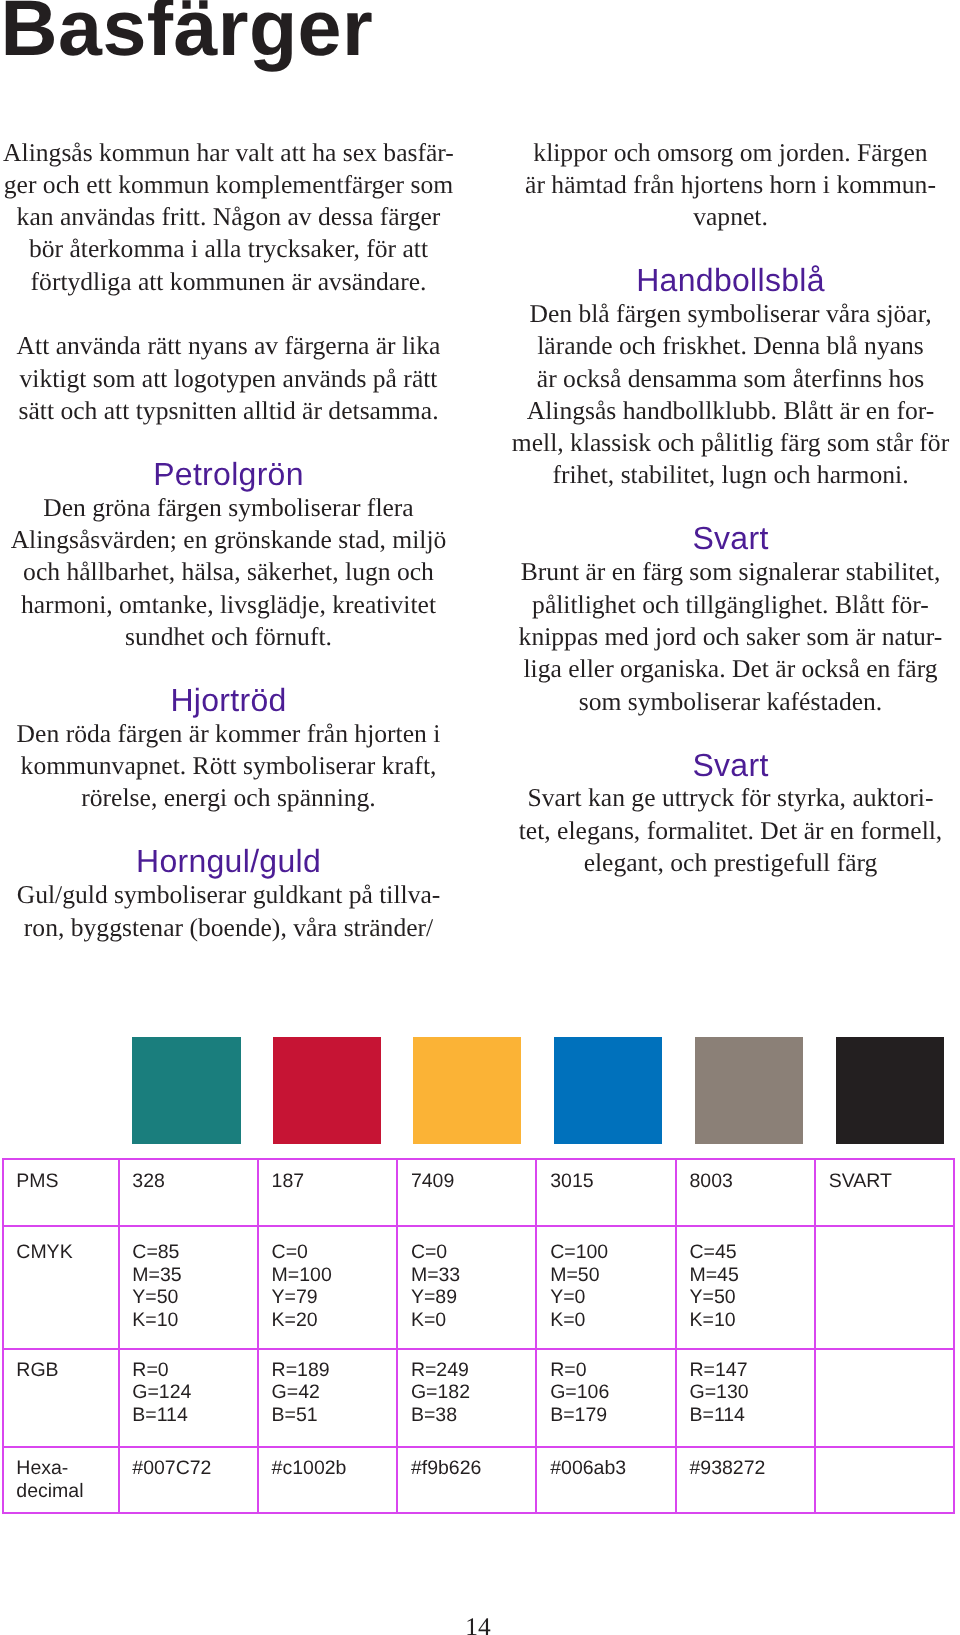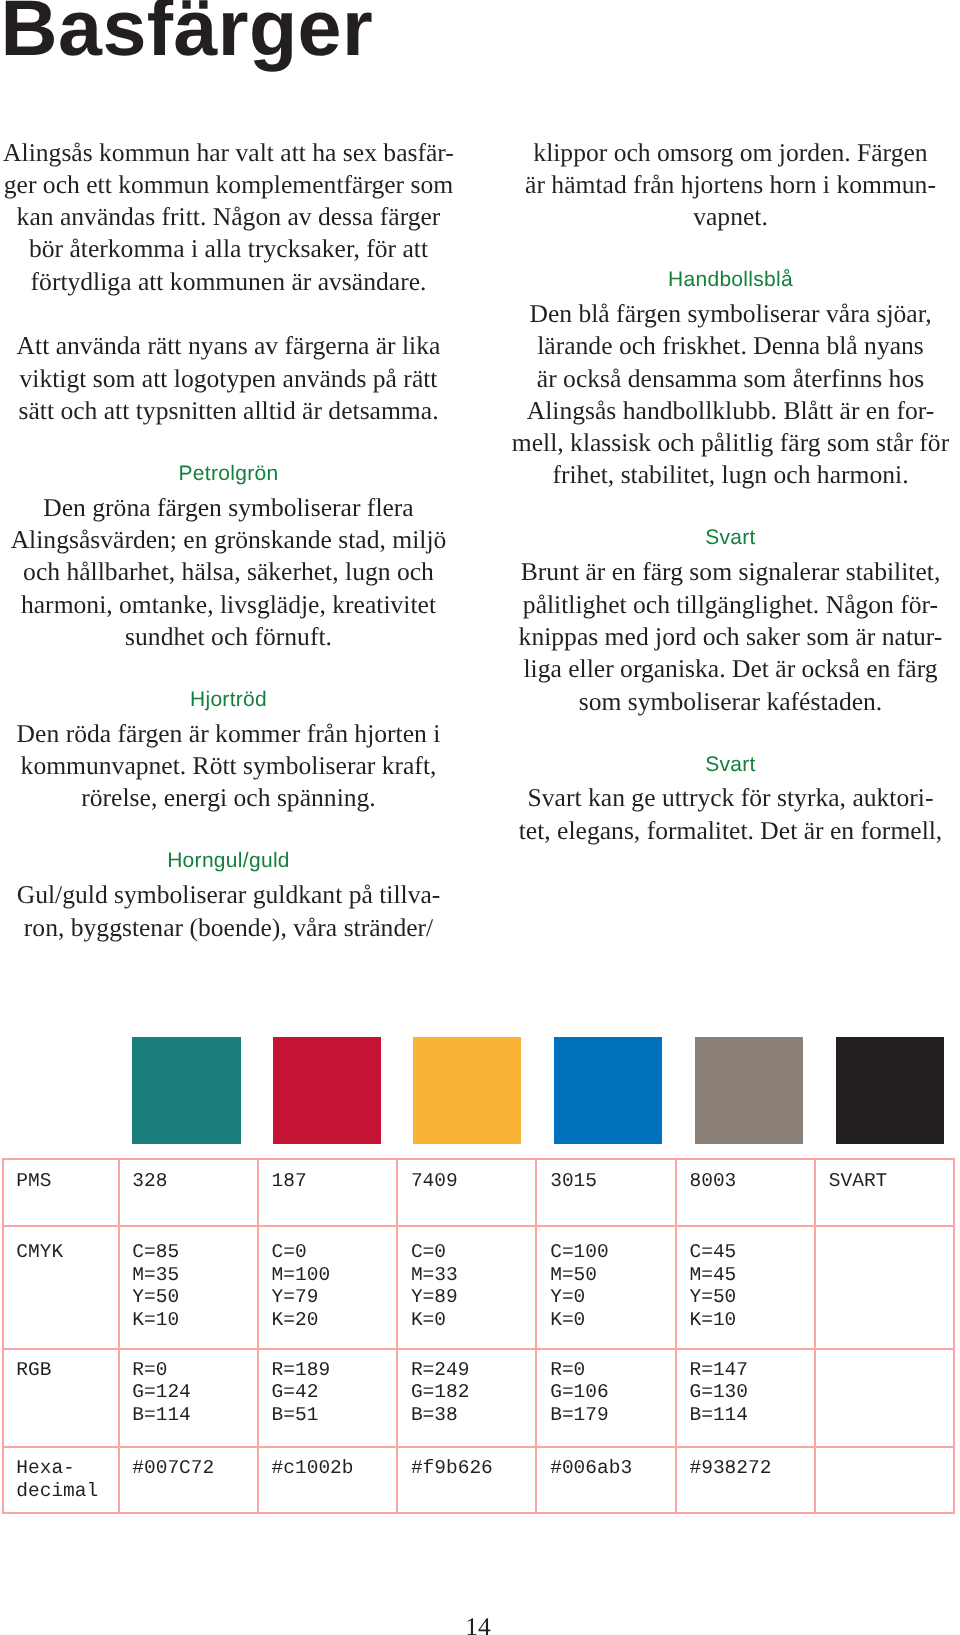--- a/index.html
+++ b/index.html
@@ -16,33 +16,33 @@
   .col{position:absolute;width:455px;text-align:center;}
   .col-left{left:1px;top:136.5px;}
   .col-right{left:503px;top:136.5px;}
 
   .ln{display:block;white-space:pre;}
 
   .para{font-size:25.6px;line-height:32.3px;margin:0 0 32.3px 0;
         font-family:"Liberation Serif",serif;color:#231f20;}
   .para.last{margin-bottom:0;}
   h2.sec{font-family:"Liberation Sans",sans-serif;font-weight:400;
-        font-size:21px;line-height:32.3px;margin:0;letter-spacing:0.3px;color:#15803d;
+        font-size:32px;line-height:32.3px;margin:0;letter-spacing:0.3px;color:#4c1d95;
         white-space:pre;position:relative;top:-1.6px;}
 
   .swatches{position:absolute;left:0;top:1036.5px;width:960px;height:110px;}
   .sw{position:absolute;top:0;width:108.3px;height:107.5px;}
 
   table.colors{position:absolute;left:1.5px;top:1157.5px;width:953.5px;
      border-collapse:collapse;table-layout:fixed;
      font-family:"Liberation Sans",sans-serif;font-size:19.5px;color:#231f20;}
   table.colors col.c0{width:116px;}
   table.colors col.cx{width:139.3px;}
-  table.colors td{border:2px solid #fca5a5;vertical-align:top;
-     padding:0 0 0 12.8px;line-height:22.5px;font-family:Liberation Mono, monospace;}
+  table.colors td{border:2px solid #d946ef;vertical-align:top;
+     padding:0 0 0 12.8px;line-height:22.5px;}
   table.colors td .ln{display:block;}
   table.colors tr.r0 td{height:55.9px;padding-top:10.1px;}
   table.colors tr.r1 td{height:106.3px;padding-top:14px;}
   table.colors tr.r2 td{height:87.1px;padding-top:9.1px;}
   table.colors tr.r3 td{height:55.3px;padding-top:9.1px;}
 
   #pagenum{position:absolute;left:-2px;top:1611px;width:960px;text-align:center;
      font-family:"Liberation Serif",serif;font-size:25.4px;line-height:32.3px;color:#231f20;}
 </style>
 </head>
@@ -102,30 +102,31 @@
         <span class="ln">lärande och friskhet. Denna blå nyans</span>
         <span class="ln">är också densamma som återfinns hos</span>
         <span class="ln">Alingsås handbollklubb. Blått är en for-</span>
         <span class="ln">mell, klassisk och pålitlig färg som står för</span>
         <span class="ln">frihet, stabilitet, lugn och harmoni.</span>
       </p>
 
     <h2 class="sec">Svart</h2>
     <p class="para">
         <span class="ln">Brunt är en färg som signalerar stabilitet,</span>
-        <span class="ln">pålitlighet och tillgänglighet. Någon för-</span>
+        <span class="ln">pålitlighet och tillgänglighet. Blått för-</span>
         <span class="ln">knippas med jord och saker som är natur-</span>
         <span class="ln">liga eller organiska. Det är också en färg</span>
         <span class="ln">som symboliserar kaféstaden.</span>
       </p>
 
     <h2 class="sec">Svart</h2>
     <p class="para last">
         <span class="ln">Svart kan ge uttryck för styrka, auktori-</span>
         <span class="ln">tet, elegans, formalitet. Det är en formell,</span>
+        <span class="ln">elegant, och prestigefull färg</span>
       </p>
   </div>
 
   <div class="swatches" id="swatch-row">
       <div class="sw" style="left: 132.4px; background: rgb(26, 126, 125);"></div>
       <div class="sw" style="left: 272.8px; background: rgb(198, 20, 52);"></div>
       <div class="sw" style="left: 413.2px; background: rgb(251, 179, 54);"></div>
       <div class="sw" style="left: 553.9px; background: rgb(0, 113, 188);"></div>
       <div class="sw" style="left: 694.6px; background: rgb(139, 128, 119);"></div>
       <div class="sw" style="left: 835.8px; background: rgb(35, 31, 32);"></div>

